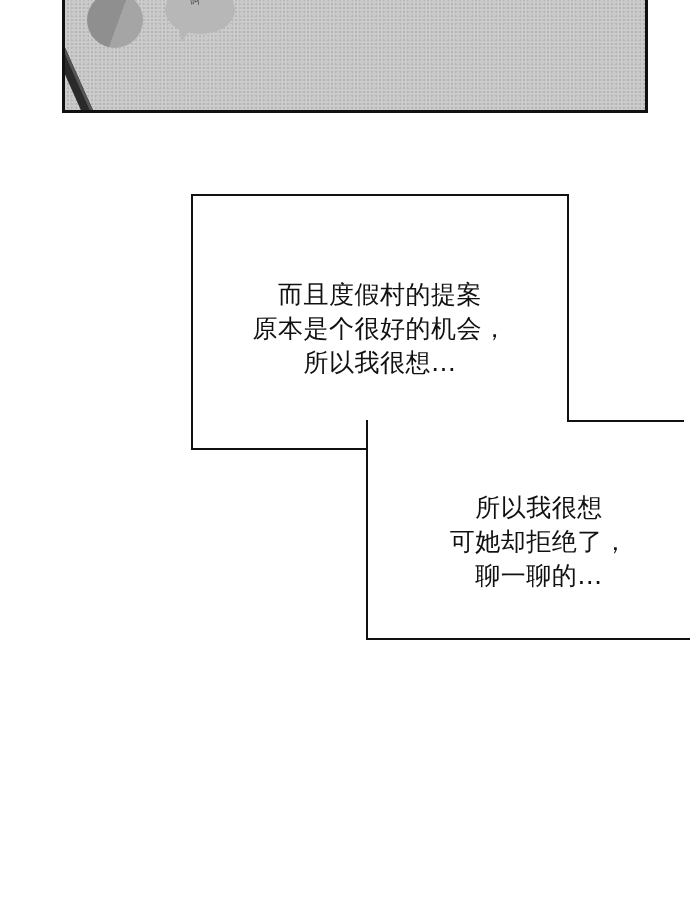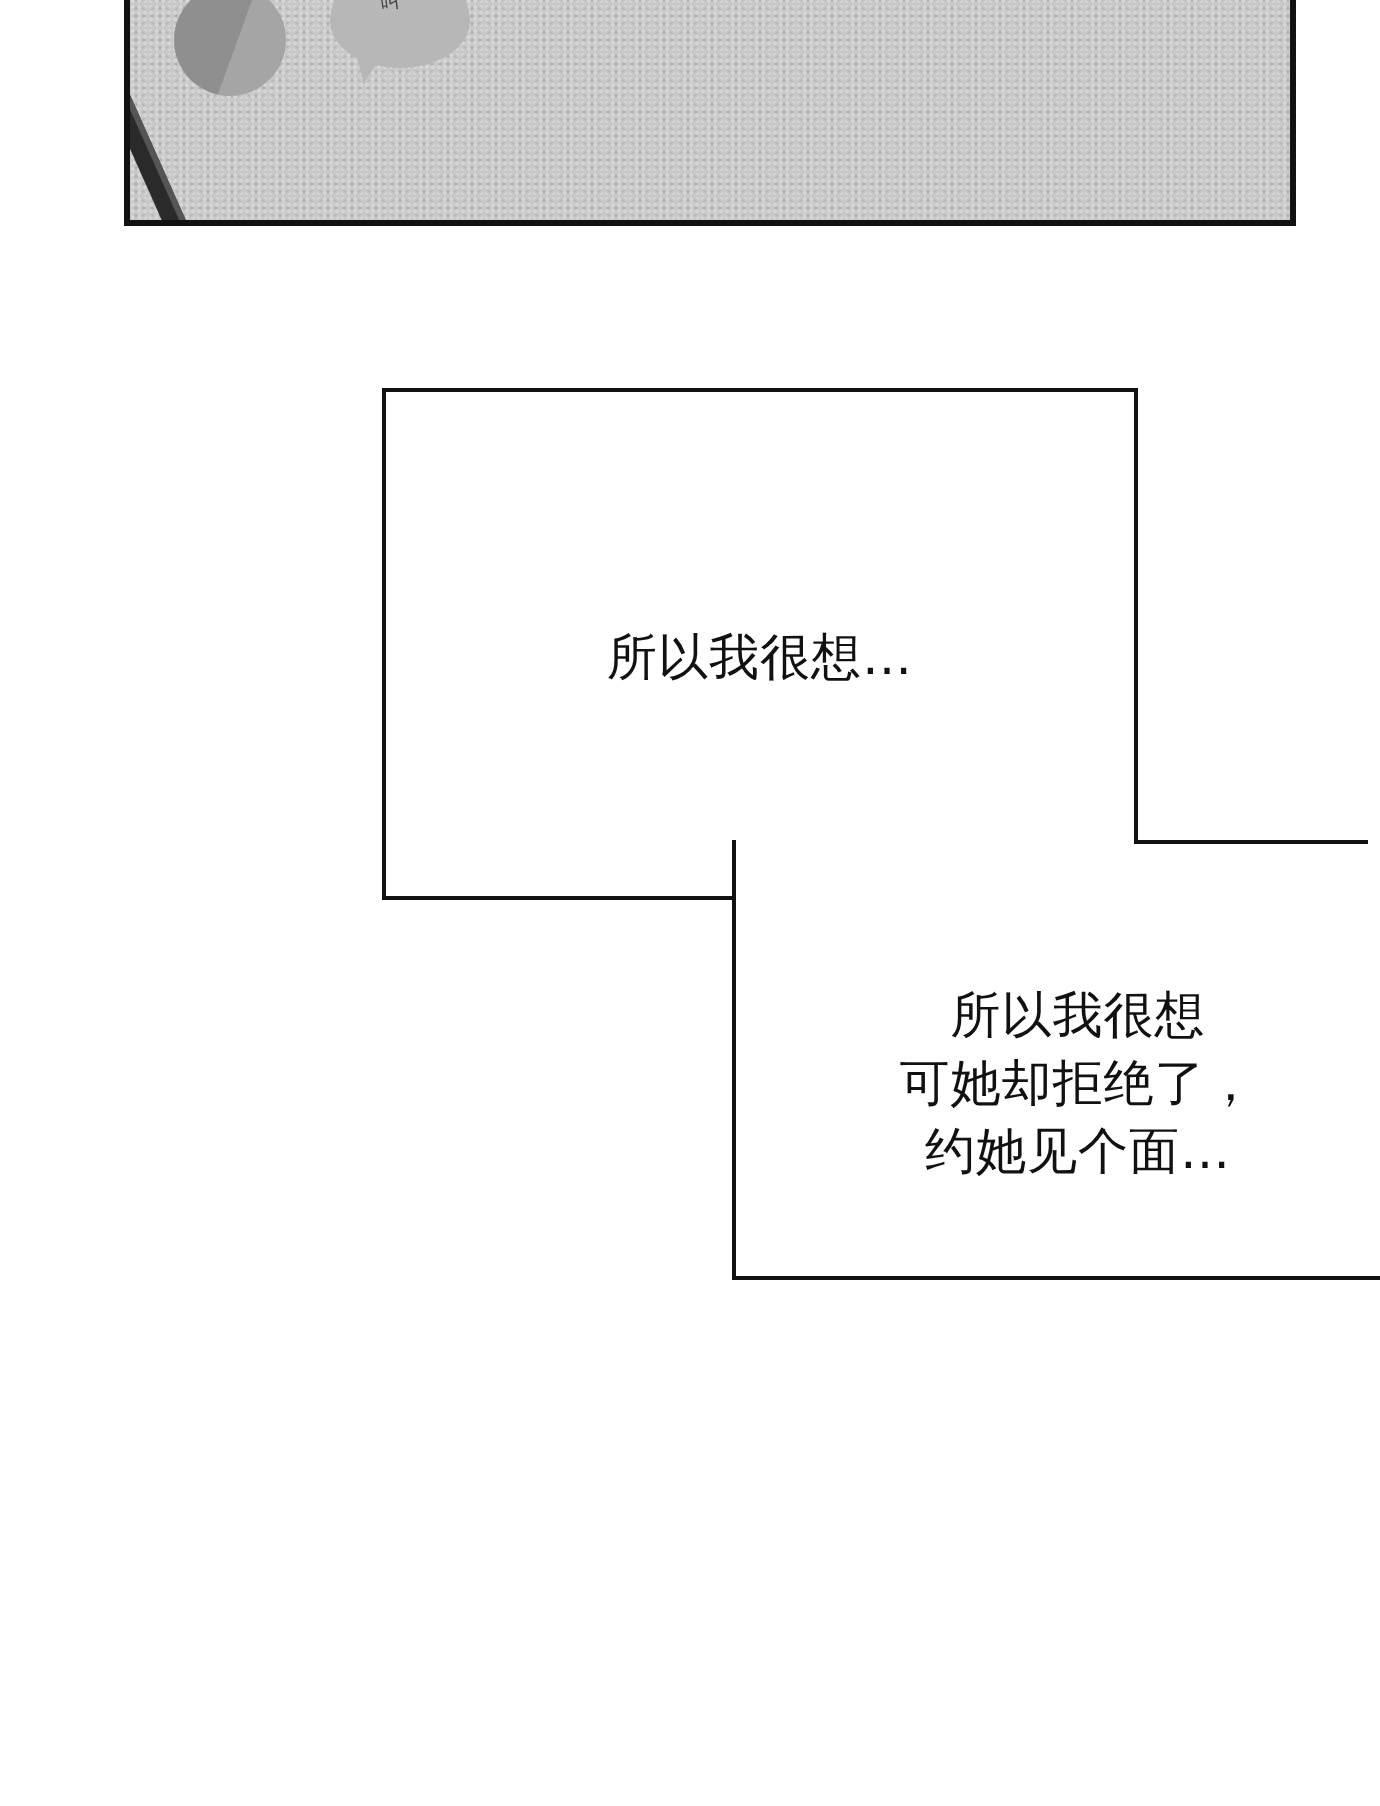--- a/index.html
+++ b/index.html
@@ -134,24 +134,26 @@
 <div class="panel-top">
   <div class="circle"></div>
   <div class="bubble"></div>
   <div class="bubble-tail"></div>
   <div class="bubble-text">叫</div>
   <div class="phone-edge"></div>
 </div>
 
 <div class="caption caption-1">
   <div class="caption-text">
+    <span class="line">而且度假村的提案</span>
+    <span class="line">原本是个很好的机会，</span>
     <span class="line">所以我很想…</span>
   </div>
 </div>
 
 <div class="caption caption-2">
   <div class="caption-text">
     <span class="line">所以我很想</span>
     <span class="line">可她却拒绝了，</span>
-    <span class="line">约她见个面…</span>
+    <span class="line">聊一聊的…</span>
   </div>
 </div>
 <div class="caption-2-top"></div>
 
 </body></html>

